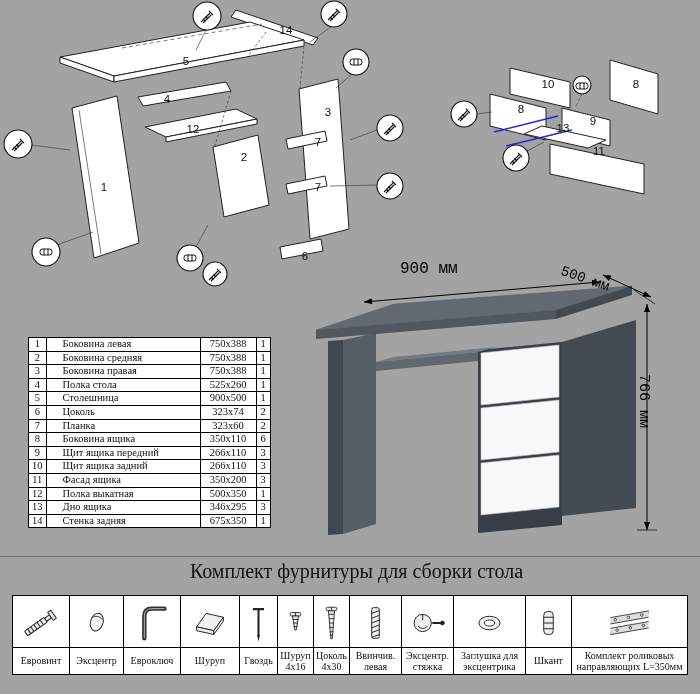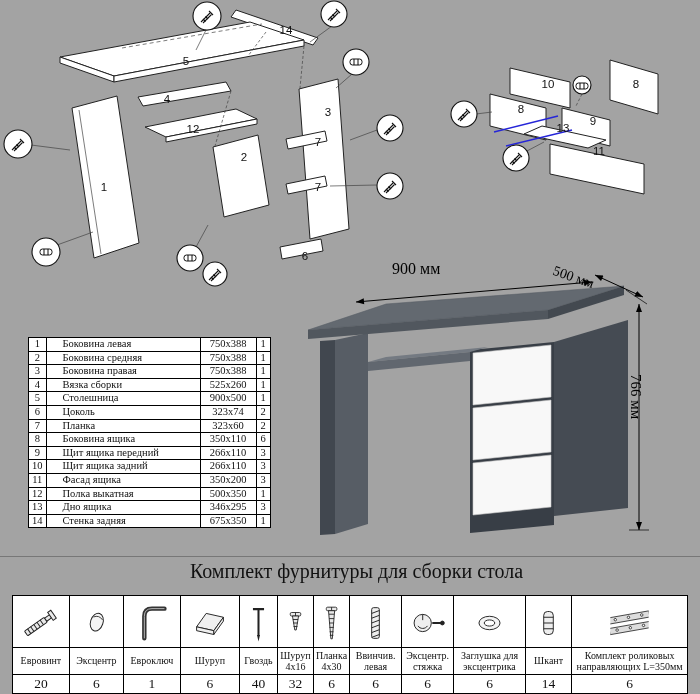--- a/index.html
+++ b/index.html
@@ -16,21 +16,21 @@
                 transform:translate(-50%,-50%); white-space:nowrap; }
 
   .parts-table { position:absolute; left:28px; top:337px; border-collapse:collapse;
                  font:10.5px/1.2 "Liberation Serif", serif; background:#fff; }
   .parts-table td { border:1px solid #000; padding:0 3px; height:13.6px; white-space:nowrap; }
   .parts-table td.col-num { text-align:center; min-width:13px; }
   .parts-table td.col-name { min-width:154px;padding-left:16px; }
   .parts-table td.col-size { text-align:center; min-width:56px; }
   .parts-table td.col-qty { text-align:center; min-width:14px; }
 
-  .desk-render { position:absolute; left:292px; top:262px; width:370px; height:290px; }
+  .desk-render { position:absolute; left:300px; top:262px; width:370px; height:290px;font-family:Liberation Mono, monospace; }
   .desk-render svg { display:block; position:absolute; left:0; top:0; }
   .dim { position:absolute; color:#000; white-space:nowrap; }
   .dim-width  { left:100px; top:-2px; font-size:16px; }
   .dim-depth  { left:264px; top:1px;  font-size:14px; transform:rotate(19deg); transform-origin:0 0; }
   .dim-height { left:352px; top:112px; font-size:15px; transform:rotate(90deg); transform-origin:0 0; }
 
   .hardware-section { position:absolute; left:0; top:556px; width:700px; border-top:1px solid #777; }
   .hw-title { text-align:center; font-size:20px; margin:3px 0 4px;padding-left:13px; }
   .hw-table { border-collapse:collapse; margin:12px auto; table-layout:fixed; background:#fff; }
   .hw-table td { border:1px solid #000; text-align:center; vertical-align:middle; overflow:hidden; }
@@ -279,21 +279,21 @@
           <td class="col-qty">1</td>
         </tr>
         <tr>
           <td class="col-num">3</td>
           <td class="col-name">Боковина правая</td>
           <td class="col-size">750x388</td>
           <td class="col-qty">1</td>
         </tr>
         <tr>
           <td class="col-num">4</td>
-          <td class="col-name">Вязка сборки</td>
+          <td class="col-name">Полка стола</td>
           <td class="col-size">525x260</td>
           <td class="col-qty">1</td>
         </tr>
         <tr>
           <td class="col-num">5</td>
           <td class="col-name">Столешница</td>
           <td class="col-size">900x500</td>
           <td class="col-qty">1</td>
         </tr>
         <tr>
@@ -454,38 +454,24 @@
               </svg>
             </td>
           </tr>
         <tr>
             <td class="hw-label-cell">Евровинт</td>
             <td class="hw-label-cell">Эксцентр</td>
             <td class="hw-label-cell">Евроключ</td>
             <td class="hw-label-cell">Шуруп</td>
             <td class="hw-label-cell">Гвоздь</td>
             <td class="hw-label-cell">Шуруп 4х16</td>
-            <td class="hw-label-cell">Планка 4х30</td>
+            <td class="hw-label-cell">Цоколь 4х30</td>
             <td class="hw-label-cell">Ввинчив. левая</td>
             <td class="hw-label-cell">Эксцентр. стяжка</td>
             <td class="hw-label-cell">Заглушка для эксцентрика</td>
             <td class="hw-label-cell">Шкант</td>
             <td class="hw-label-cell">Комплект роликовых направляющих L=350мм</td>
           </tr>
-        <tr>
-            <td class="hw-qty-cell">20</td>
-            <td class="hw-qty-cell">6</td>
-            <td class="hw-qty-cell">1</td>
-            <td class="hw-qty-cell">6</td>
-            <td class="hw-qty-cell">40</td>
-            <td class="hw-qty-cell">32</td>
-            <td class="hw-qty-cell">6</td>
-            <td class="hw-qty-cell">6</td>
-            <td class="hw-qty-cell">6</td>
-            <td class="hw-qty-cell">6</td>
-            <td class="hw-qty-cell">14</td>
-            <td class="hw-qty-cell">6</td>
-          </tr>
       </tbody>
     </table>
   </div>
 
 </div>
 
 </body></html>

